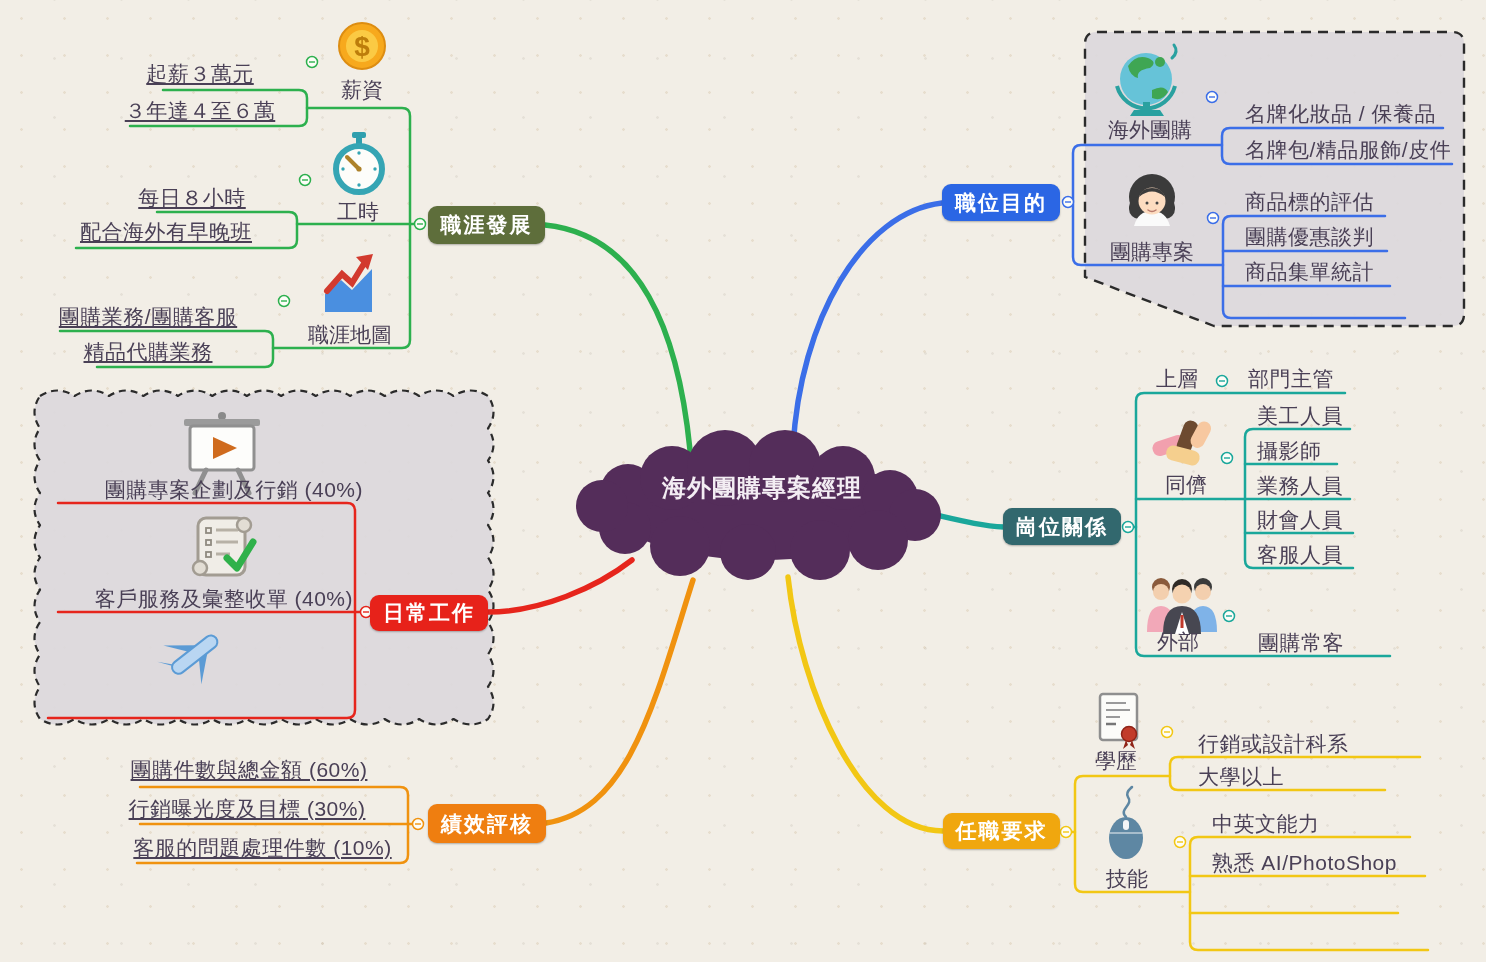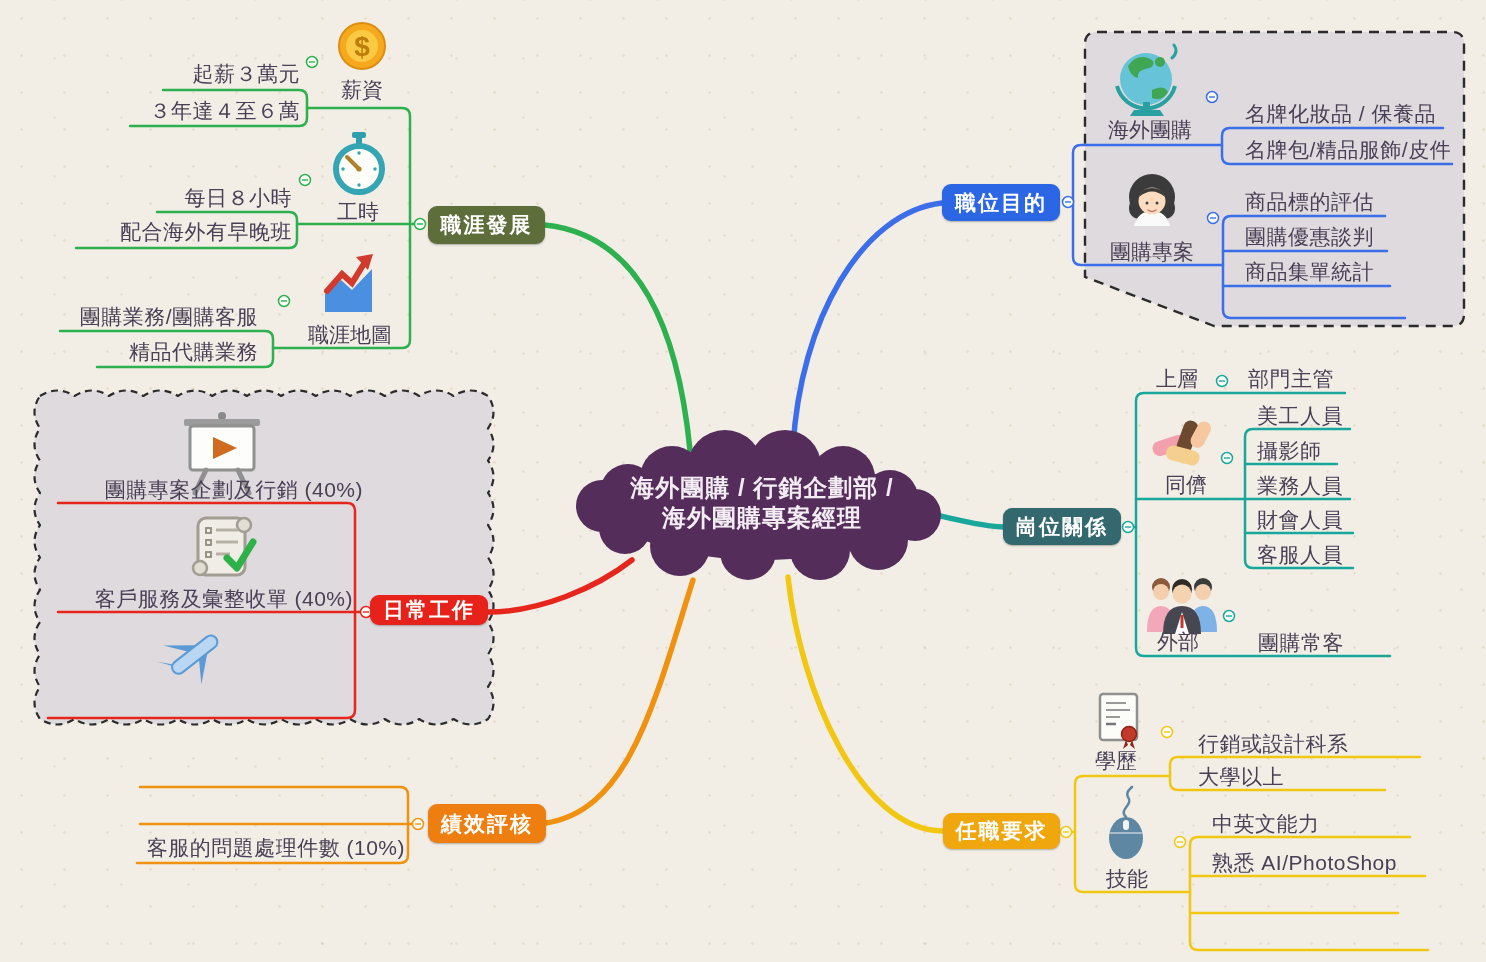--- a/index.html
+++ b/index.html
@@ -7,21 +7,21 @@
     font-family:"Liberation Sans","DejaVu Sans",sans-serif;}
   .stage{position:relative;width:1486px;height:962px;
     background-color:#f2eee6;
     background-image:
       radial-gradient(circle, rgba(190,160,120,.22) 1px, transparent 1.6px),
       radial-gradient(circle, rgba(120,100,80,.10) 1px, transparent 1.6px);
     background-size:43px 37px, 67px 59px;
     background-position:0 0, 21px 29px;}
   svg.diagram{position:absolute;left:0;top:0;}
   .t{position:absolute;font-size:21px;color:#4a4056;white-space:nowrap;letter-spacing:.5px;line-height:26px;}
-  .t.r{text-align:right;}
+  .t.r{text-align:center;text-decoration:underline;}
   .t.c{text-align:right;}
   .icon-label{position:absolute;font-size:21px;color:#4a4056;text-align:center;white-space:nowrap;line-height:26px;}
   .main-node{position:absolute;border-radius:9px;color:#fff;font-size:21px;font-weight:bold;
     display:flex;align-items:center;justify-content:center;letter-spacing:2px;
     box-shadow:0 1px 2px rgba(0,0,0,.28);}
   .cloud-label{position:absolute;left:562px;top:473px;width:400px;text-align:center;
     color:#f3edf3;font-size:24px;font-weight:bold;line-height:30px;letter-spacing:1px;}
 </style>
 </head>
 <body>
@@ -259,28 +259,27 @@
           <line x1="1164" x2="1170" y1="732" y2="732" stroke="#f2c714" stroke-width="1.4"></line>
         </g>
         <g>
           <circle cx="1180" cy="842" r="5.5" fill="#fdfdf8" stroke="#f2c714" stroke-width="1.5"></circle>
           <line x1="1177" x2="1183" y1="842" y2="842" stroke="#f2c714" stroke-width="1.4"></line>
         </g>
       </g>
 </svg>
 
 <div class="cloud-label">
-  <div>海外團購 / 行銷企劃部 /</div>
   <div>海外團購專案經理</div>
 </div>
 
 <div class="main-node" style="left:428px;top:206px;width:117px;height:38px;background:#5e6e3b">職涯發展</div>
 <div class="main-node" style="left:942px;top:184px;width:118px;height:37px;background:#2b66e4">職位目的</div>
 <div class="main-node" style="left:1003px;top:508px;width:118px;height:37px;background:#32686e">崗位關係</div>
-<div class="main-node" style="left:370px;top:595px;width:118px;height:30px;background:#e7221a">日常工作</div>
+<div class="main-node" style="left:370px;top:595px;width:118px;height:36px;background:#e7221a">日常工作</div>
 <div class="main-node" style="left:428px;top:804px;width:118px;height:39px;background:#ef7e10">績效評核</div>
 <div class="main-node" style="left:943px;top:813px;width:117px;height:36px;background:#f0a70e">任職要求</div>
 
 <div class="icon-label" style="left:322px;top:77px;width:80px">薪資</div>
 <div class="icon-label" style="left:318px;top:199px;width:80px">工時</div>
 <div class="icon-label" style="left:300px;top:322px;width:100px">職涯地圖</div>
 <div class="icon-label" style="left:1100px;top:117px;width:100px">海外團購</div>
 <div class="icon-label" style="left:1102px;top:239px;width:100px">團購專案</div>
 <div class="icon-label" style="left:1137px;top:366px;width:80px">上層</div>
 <div class="icon-label" style="left:1146px;top:472px;width:80px">同儕</div>
@@ -305,20 +304,22 @@
 <div class="t" style="left:1257px;top:403px;width:160px">美工人員</div>
 <div class="t" style="left:1257px;top:438px;width:160px">攝影師</div>
 <div class="t" style="left:1257px;top:473px;width:160px">業務人員</div>
 <div class="t" style="left:1257px;top:507px;width:160px">財會人員</div>
 <div class="t" style="left:1257px;top:542px;width:160px">客服人員</div>
 <div class="t" style="left:1258px;top:630px;width:160px">團購常客</div>
 
 <div class="t c" style="left:83px;top:477px;width:280px">團購專案企劃及行銷 (40%)</div>
 <div class="t c" style="left:73px;top:586px;width:280px">客戶服務及彙整收單 (40%)</div>
 
+<div class="t r" style="left:110px;top:757px;width:278px">團購件數與總金額 (60%)</div>
+<div class="t r" style="left:107px;top:796px;width:280px">行銷曝光度及目標 (30%)</div>
 <div class="t r" style="left:120px;top:835px;width:285px">客服的問題處理件數 (10%)</div>
 
 <div class="t" style="left:1198px;top:731px;width:220px">行銷或設計科系</div>
 <div class="t" style="left:1198px;top:764px;width:160px">大學以上</div>
 <div class="t" style="left:1212px;top:811px;width:240px">中英文能力</div>
 <div class="t" style="left:1212px;top:850px;width:240px">熟悉 AI/PhotoShop</div>
 
 </div>
 
 </body></html>

